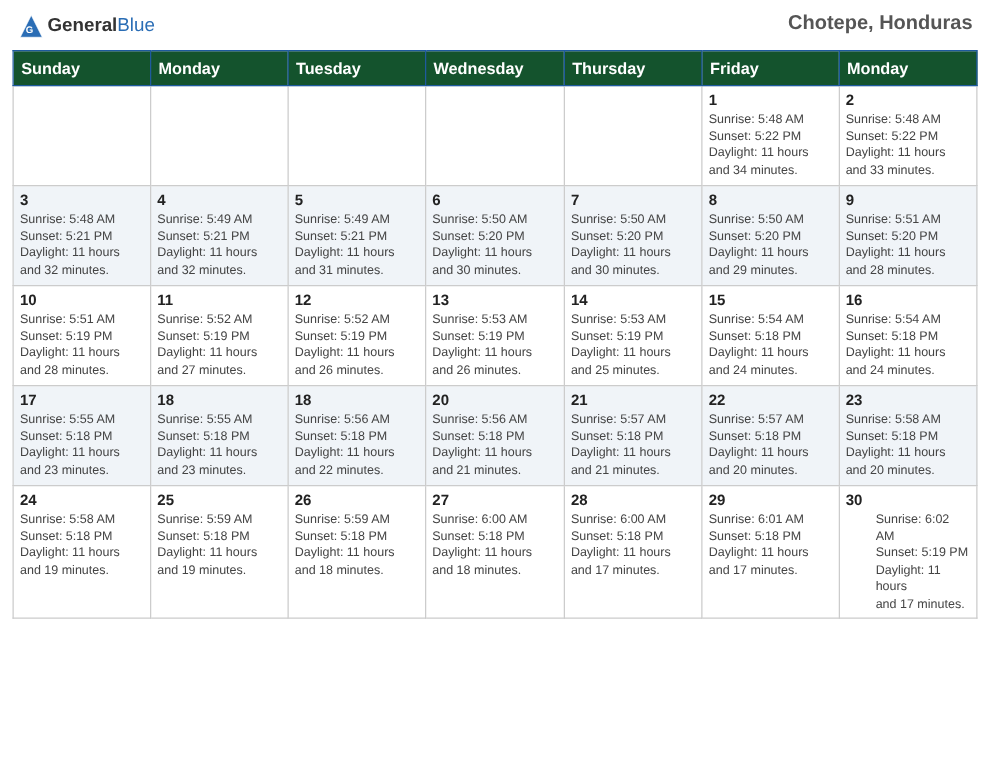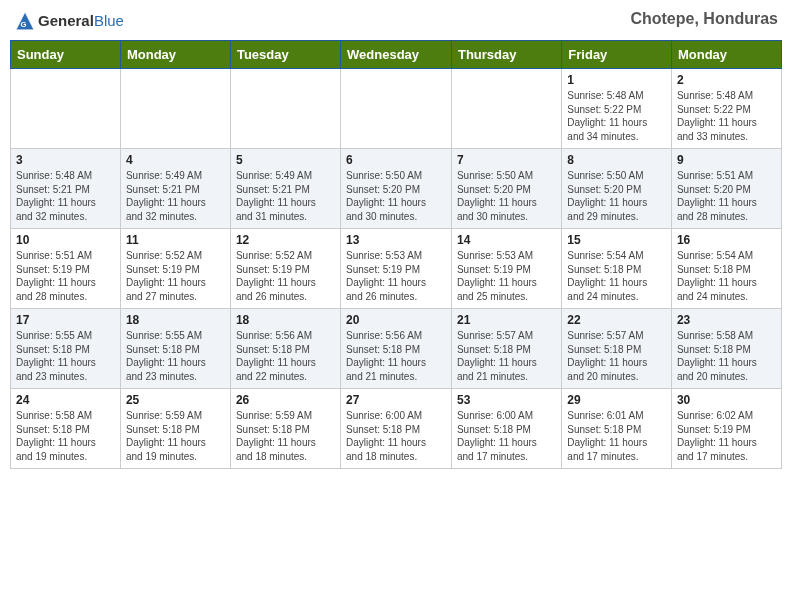--- a/index.html
+++ b/index.html
@@ -54,21 +54,21 @@
       font-size: 16px;
       color: #555;
       font-weight: bold;
     }
     .calendar {
       width: 100%;
       border-collapse: collapse;
       border: 1px solid #ccc;
     }
     .calendar th {
-      background-color: #4d7c0f;
+      background-color: #14532d;
       color: #fff;
       font-size: 13px;
       font-weight: bold;
       padding: 6px 6px;
       text-align: left;
       border: 1px solid #1e5a9e;
     }
     .calendar td {
       vertical-align: top;
       padding: 4px 5px;
@@ -331,35 +331,35 @@
 and 18 minutes.</div>
         </td>
         <td>
           <span class="day-num">27</span>
           <div class="day-info" style="white-space: pre-line;">Sunrise: 6:00 AM
 Sunset: 5:18 PM
 Daylight: 11 hours
 and 18 minutes.</div>
         </td>
         <td>
-          <span class="day-num">53</span>
+          <span class="day-num">28</span>
           <div class="day-info" style="white-space: pre-line;">Sunrise: 6:00 AM
 Sunset: 5:18 PM
 Daylight: 11 hours
 and 17 minutes.</div>
         </td>
         <td>
           <span class="day-num">29</span>
           <div class="day-info" style="white-space: pre-line;">Sunrise: 6:01 AM
 Sunset: 5:18 PM
 Daylight: 11 hours
 and 17 minutes.</div>
         </td>
         <td>
           <span class="day-num">30</span>
-          <div class="day-info" style="white-space: pre-line;">Sunrise: 6:02 AM
+          <div class="day-info" style="white-space: pre-line; margin-left: 24px;">Sunrise: 6:02 AM
 Sunset: 5:19 PM
 Daylight: 11 hours
 and 17 minutes.</div>
         </td>
       </tr>
     </tbody>
 </table>
 
 </body></html>

